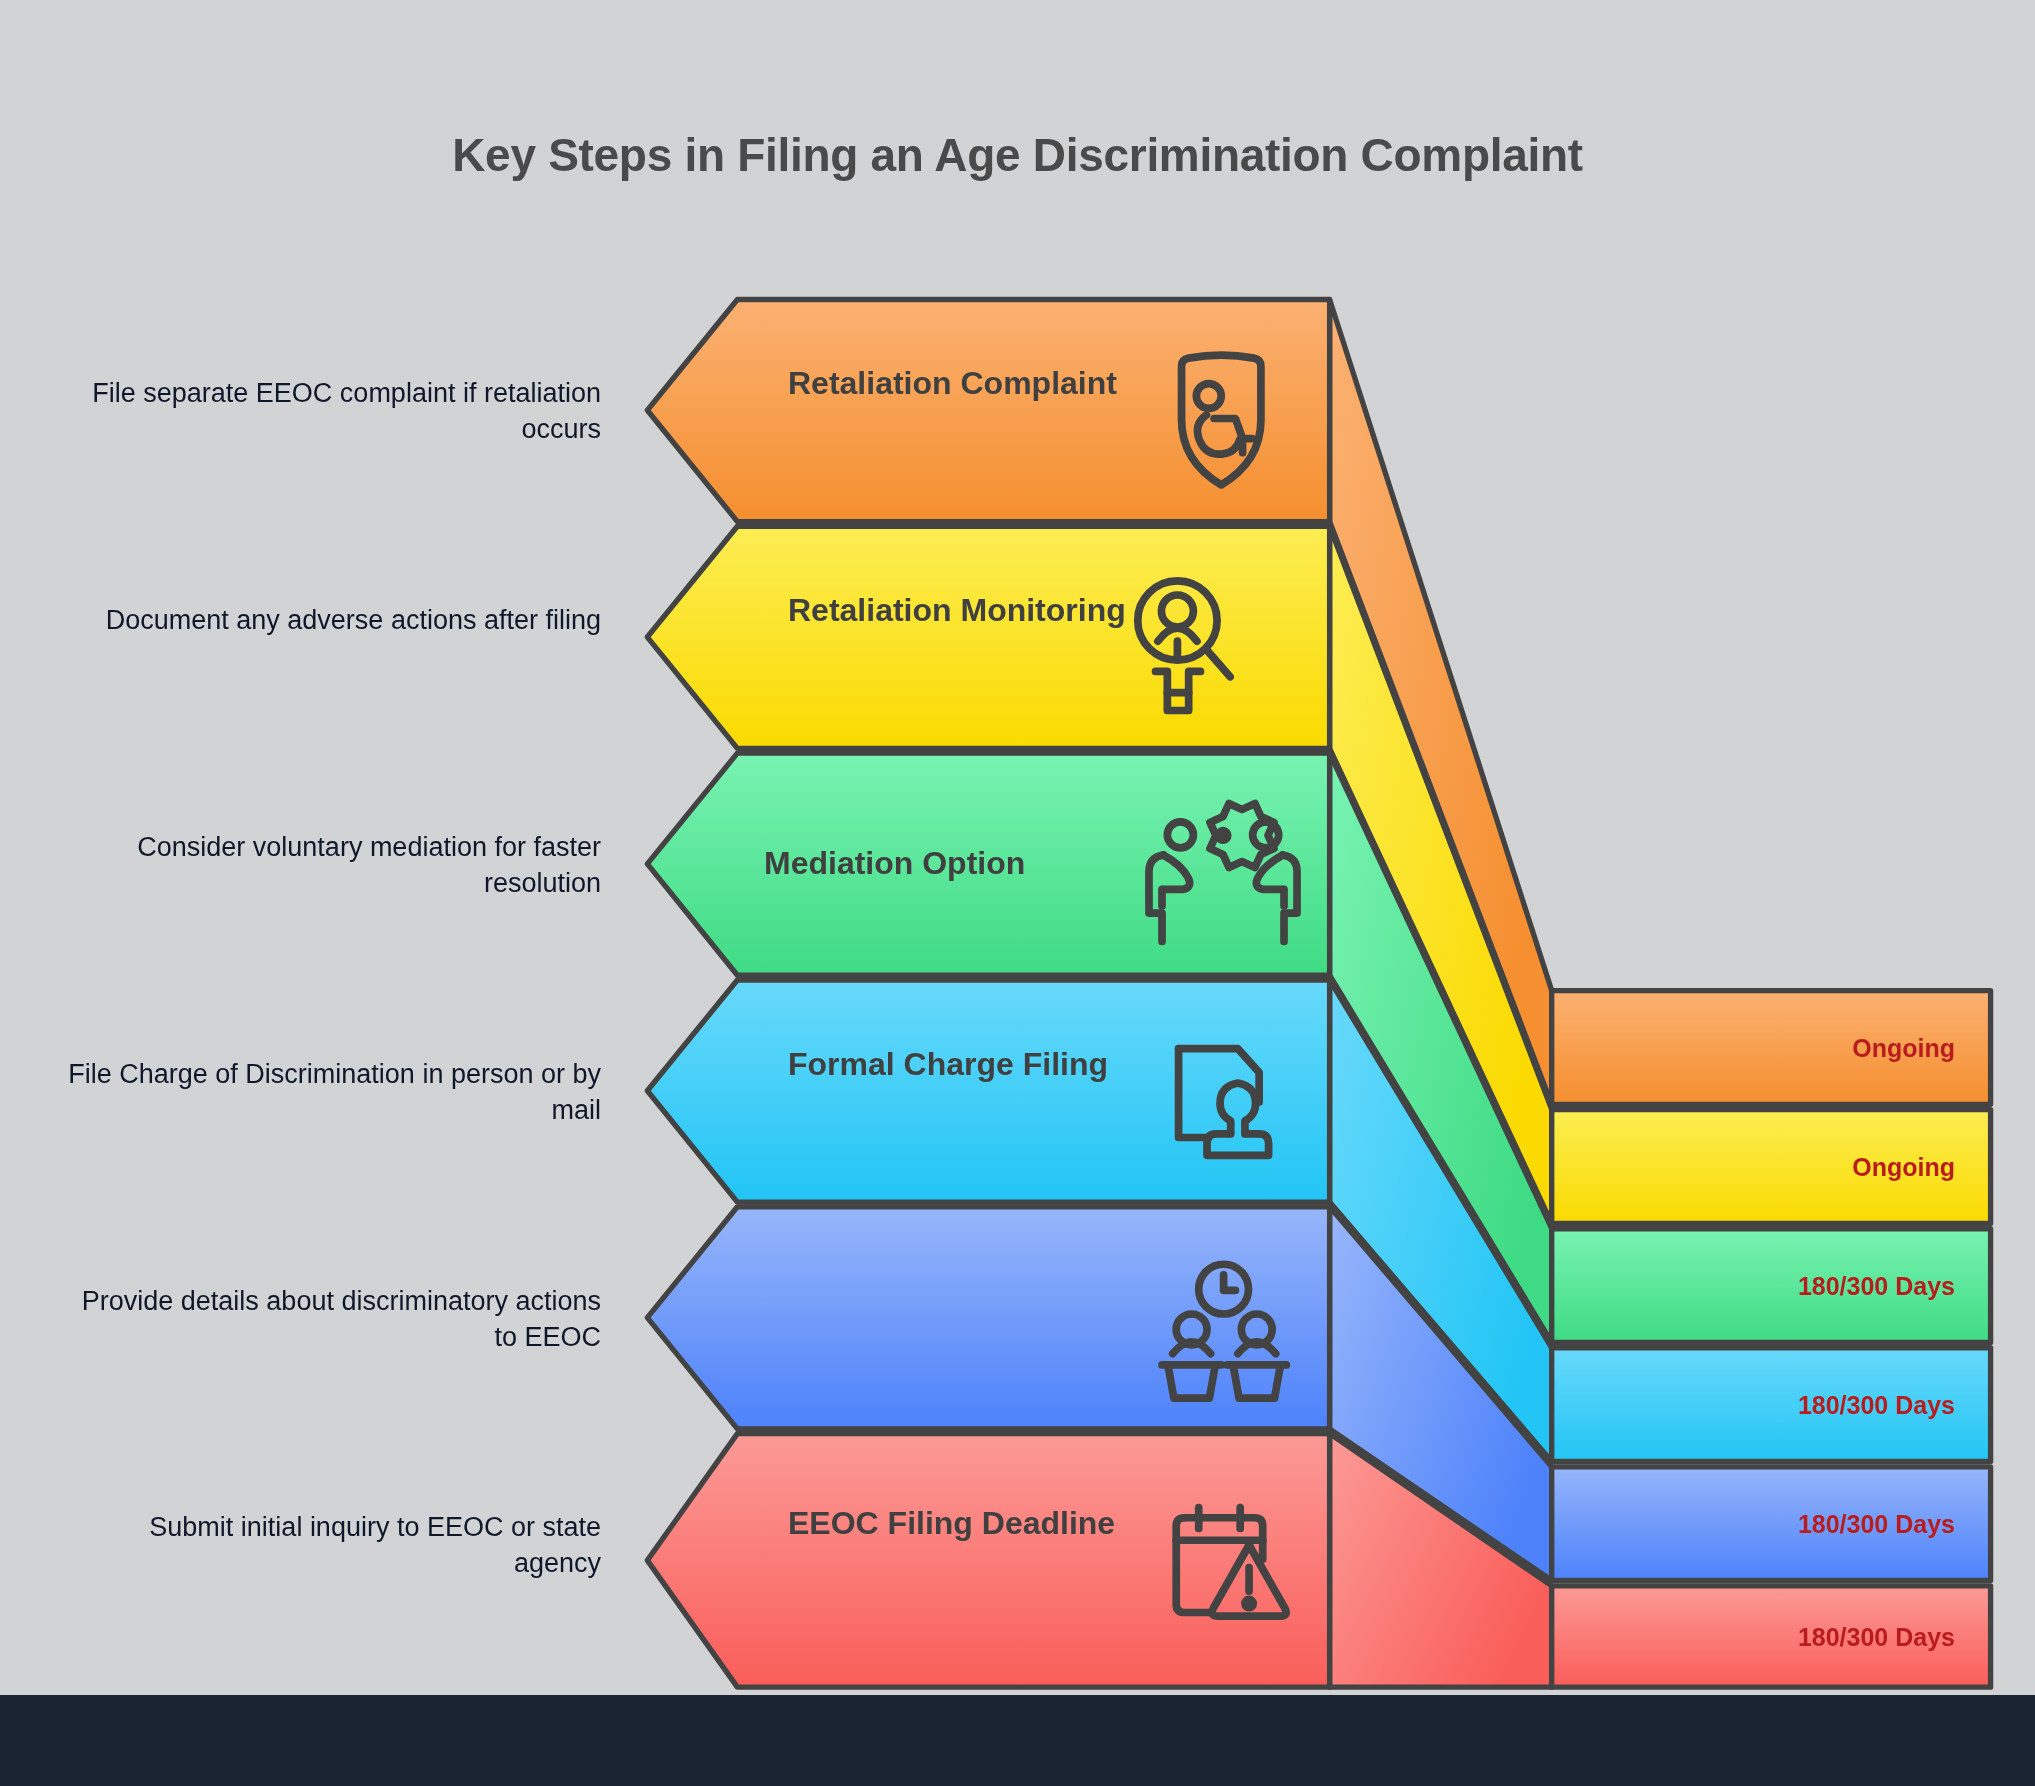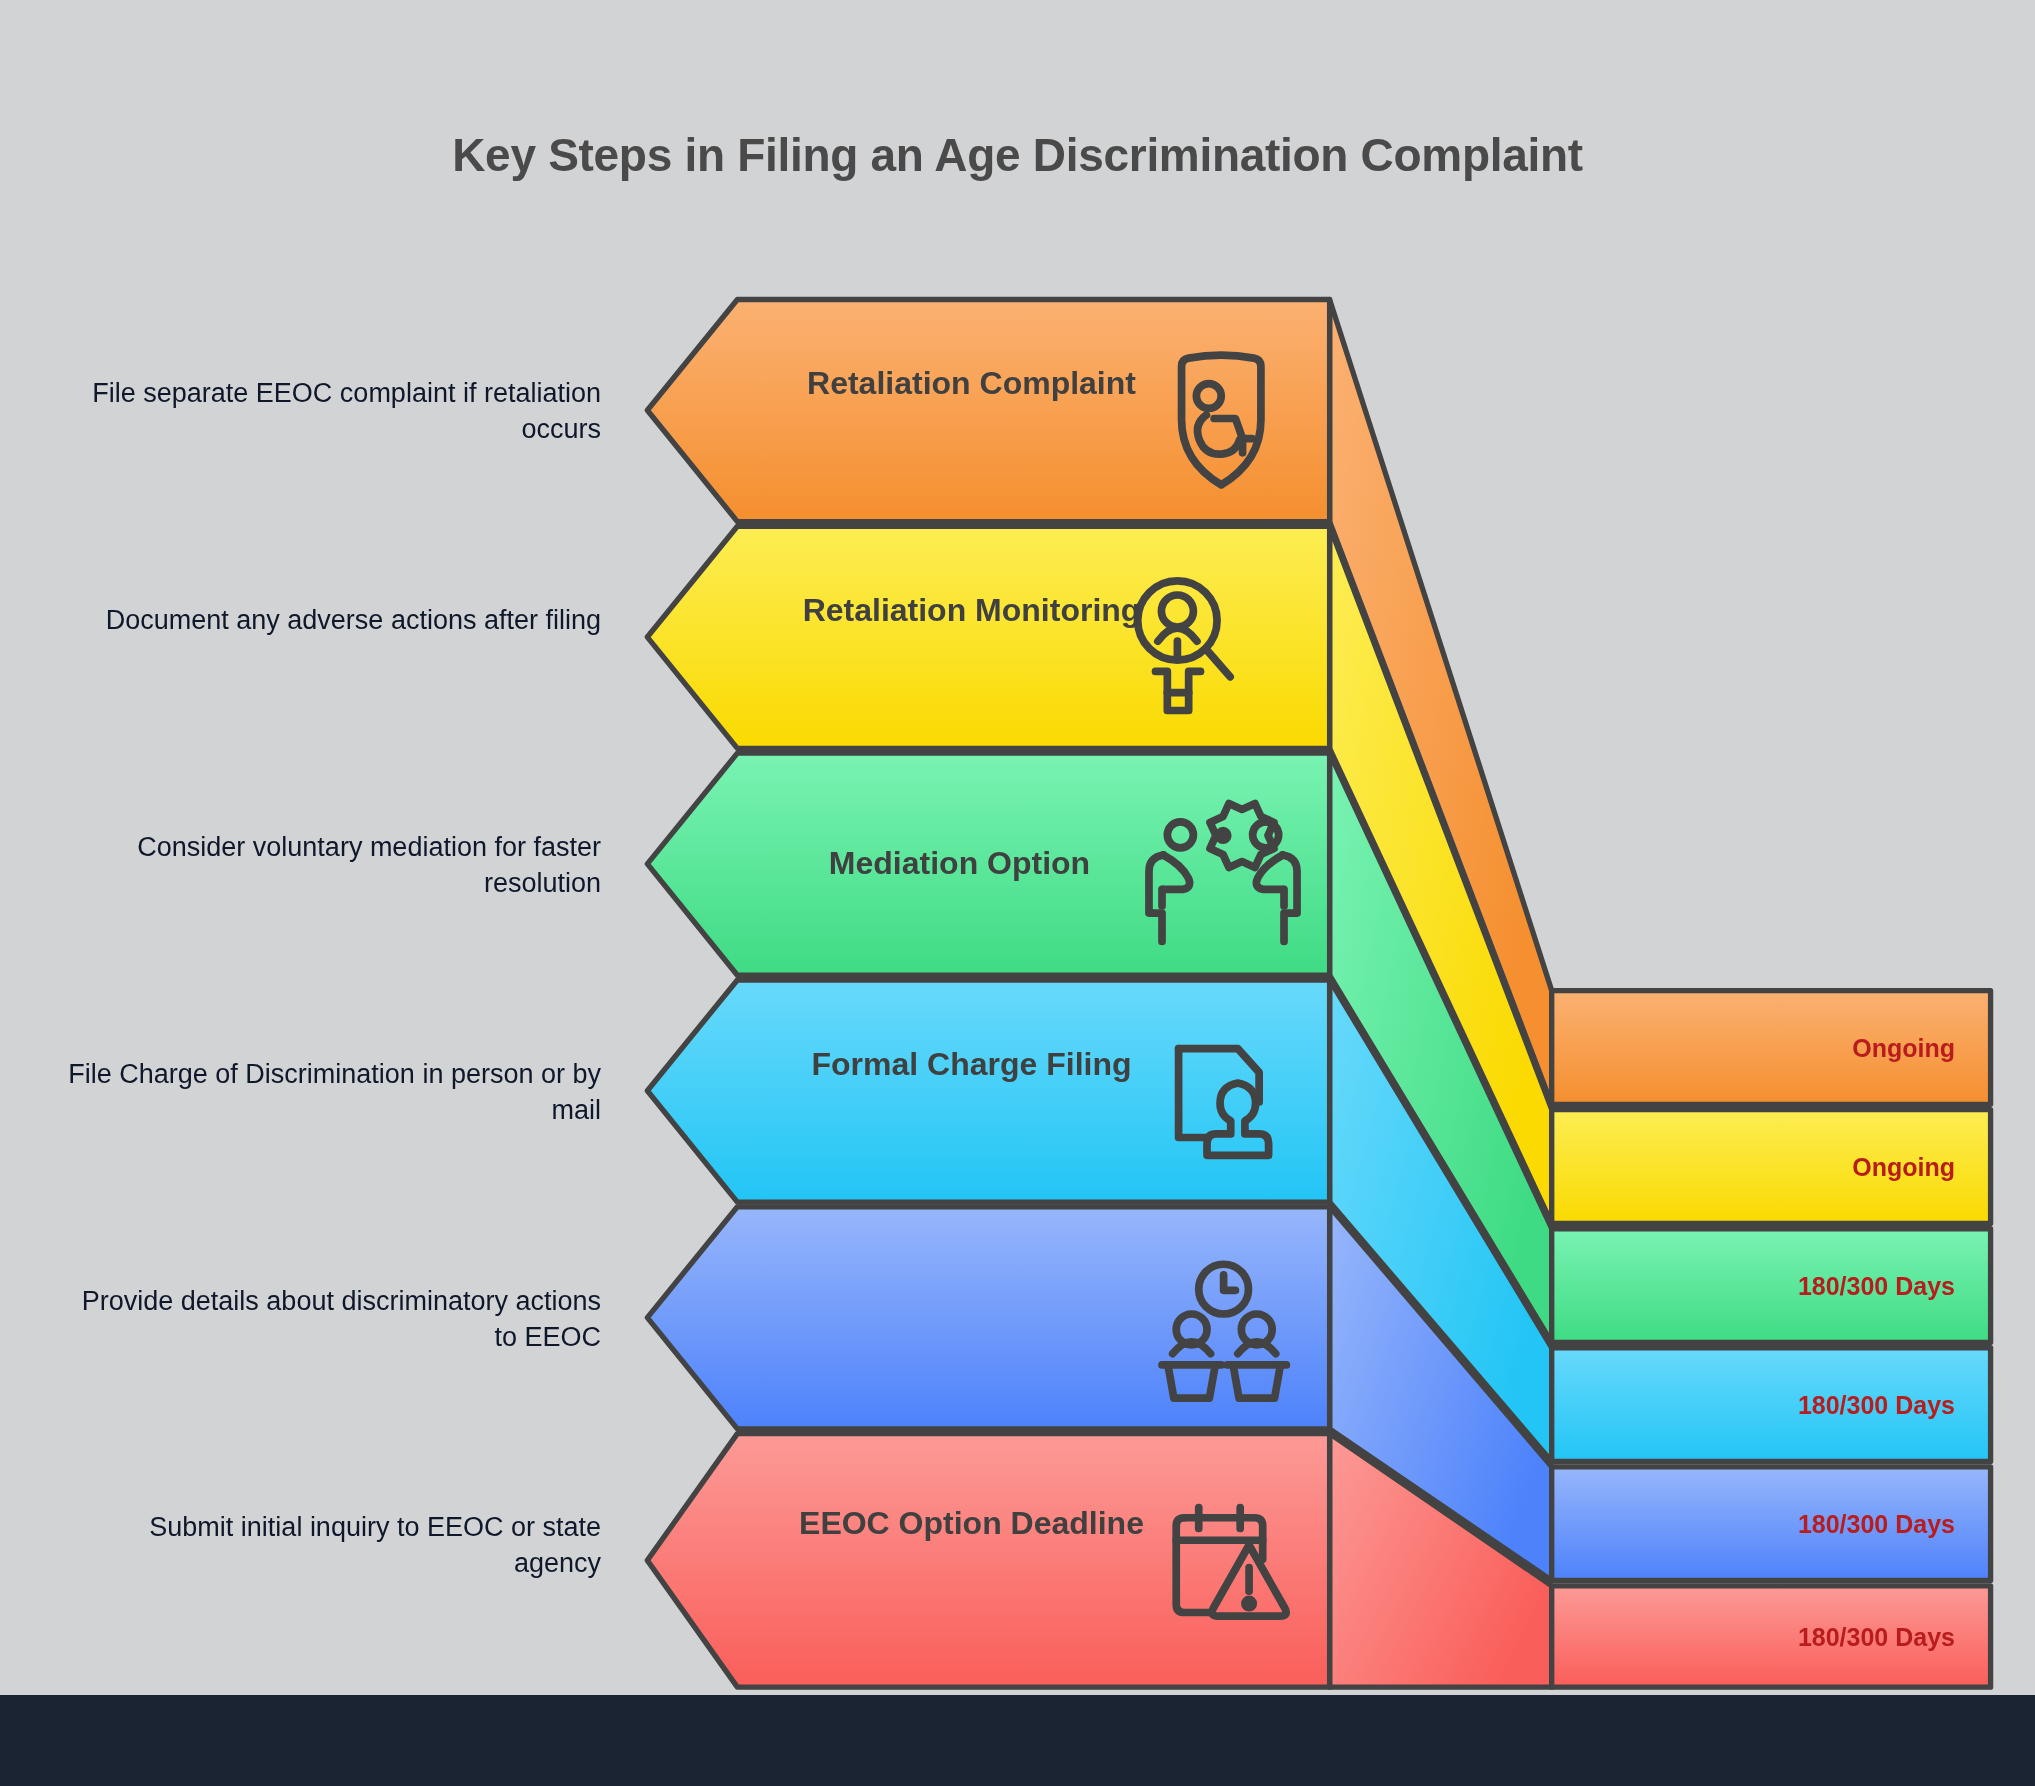--- a/index.html
+++ b/index.html
@@ -30,21 +30,21 @@
     position:absolute;
     text-align:right;
     font-size:27px;
     color:#0f172a;
     line-height:1.32;
     width:533px;
     left:68px;
   }
   .chev-title{
     position:absolute;
-    text-align:center;
+    text-align:left;
     font-size:32px;
     font-weight:bold;
     color:#404040;
     line-height:1.3;
     width:367px;
   }
   .dur-label{
     position:absolute;
     text-align:right;
     font-size:25px;
@@ -211,21 +211,21 @@
   <div class="note-label" style="top:603px;">Document any adverse actions after filing</div>
   <div class="note-label" style="top:830px;">Consider voluntary mediation for faster resolution</div>
   <div class="note-label" style="top:1057px;">File Charge of Discrimination in person or by mail</div>
   <div class="note-label" style="top:1284px;">Provide details about discriminatory actions to EEOC</div>
   <div class="note-label" style="top:1510px;">Submit initial inquiry to EEOC or state agency</div>
 
   <div class="chev-title" style="left:788px;top:363px;">Retaliation Complaint</div>
   <div class="chev-title" style="left:788px;top:590px;">Retaliation Monitoring</div>
   <div class="chev-title" style="left:764px;top:843px;width:391px;">Mediation Option</div>
   <div class="chev-title" style="left:788px;top:1044px;">Formal Charge Filing</div>
-  <div class="chev-title" style="left:788px;top:1503px;">EEOC Option Deadline</div>
+  <div class="chev-title" style="left:788px;top:1503px;">EEOC Filing Deadline</div>
 
   <div class="dur-label" style="left:1706px;top:1034px;">Ongoing</div>
   <div class="dur-label" style="left:1706px;top:1153px;">Ongoing</div>
   <div class="dur-label" style="left:1706px;top:1272px;">180/300 Days</div>
   <div class="dur-label" style="left:1706px;top:1391px;">180/300 Days</div>
   <div class="dur-label" style="left:1706px;top:1510px;">180/300 Days</div>
   <div class="dur-label" style="left:1706px;top:1623px;">180/300 Days</div>
 
   <div id="footer"></div>
 </div>

